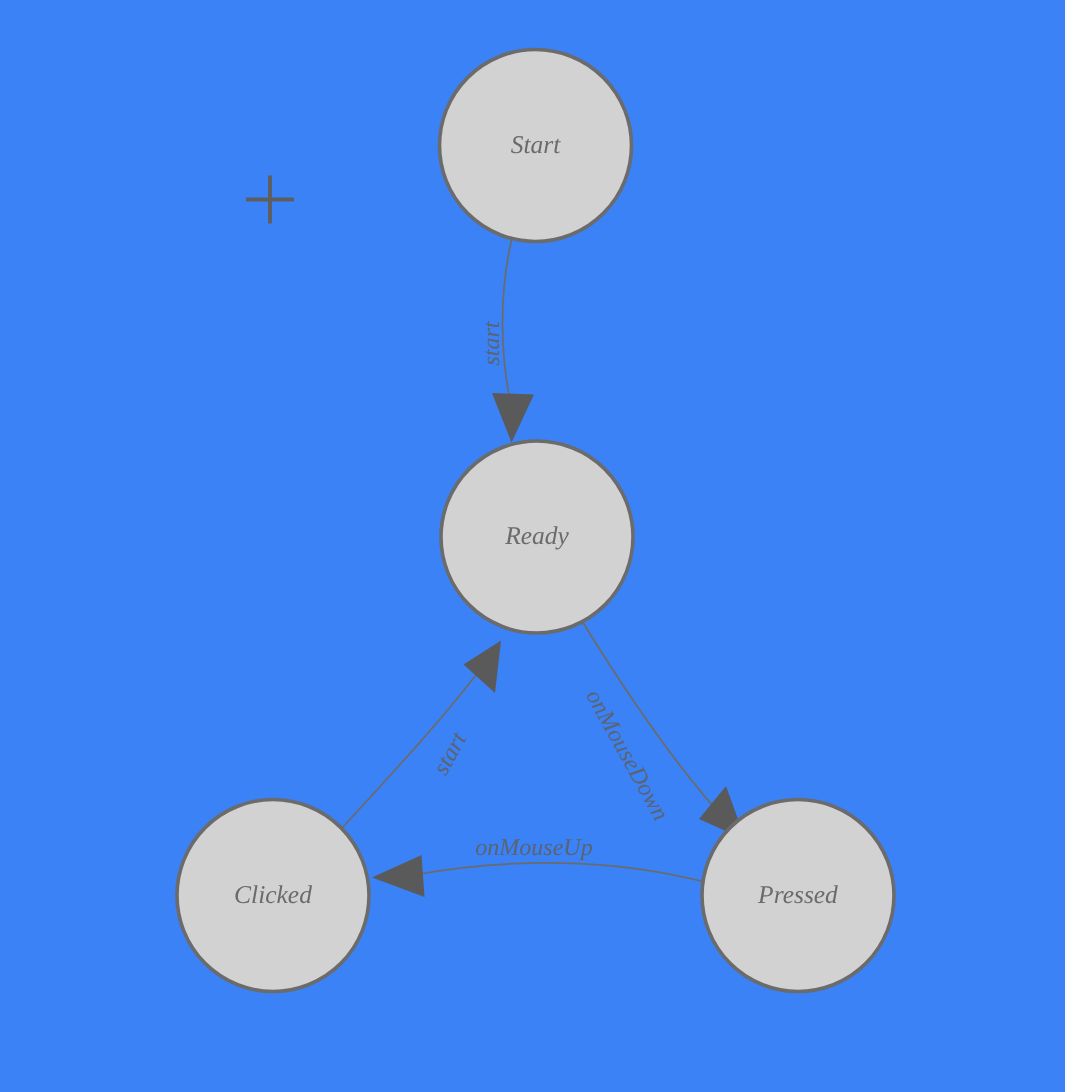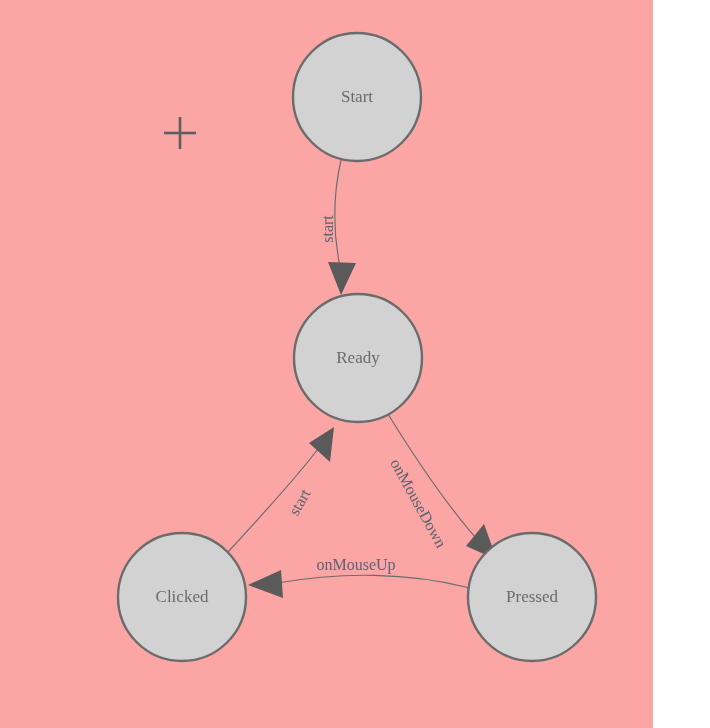--- a/index.html
+++ b/index.html
@@ -8,23 +8,24 @@
     background: #ffffff;
   }
   body {
     width: 710px;
     height: 728px;
     font-family: "Liberation Serif", "DejaVu Serif", serif;
     overflow: hidden;
   }
   #canvas {
     position: relative;
-    width: 653px;
+    width: 710px;
     height: 728px;
-    background: #fca5a5;
+    background: #3b82f6;
+    font-style: italic;
   }
   #diagram-svg {
     position: absolute;
     top: 0;
     left: 0;
     width: 710px;
     height: 728px;
     display: block;
   }
   .node-circle {

